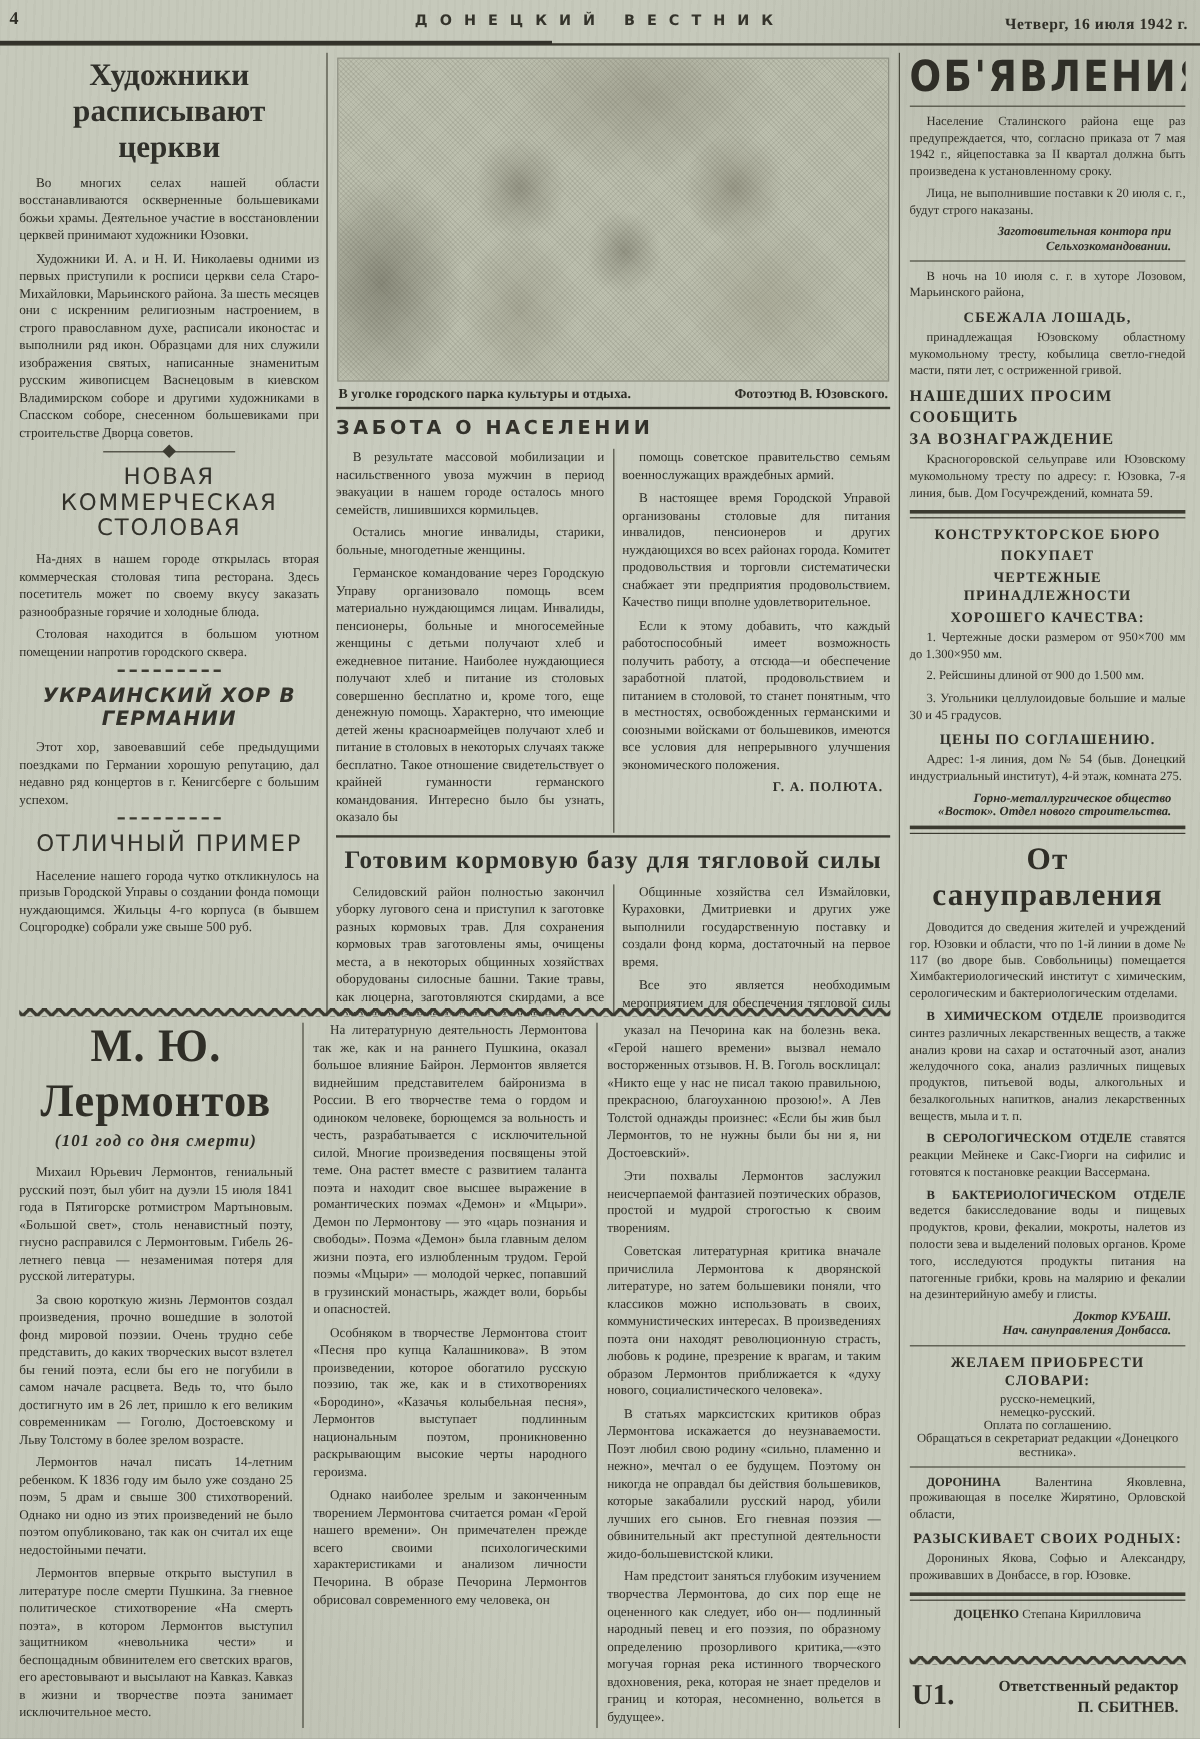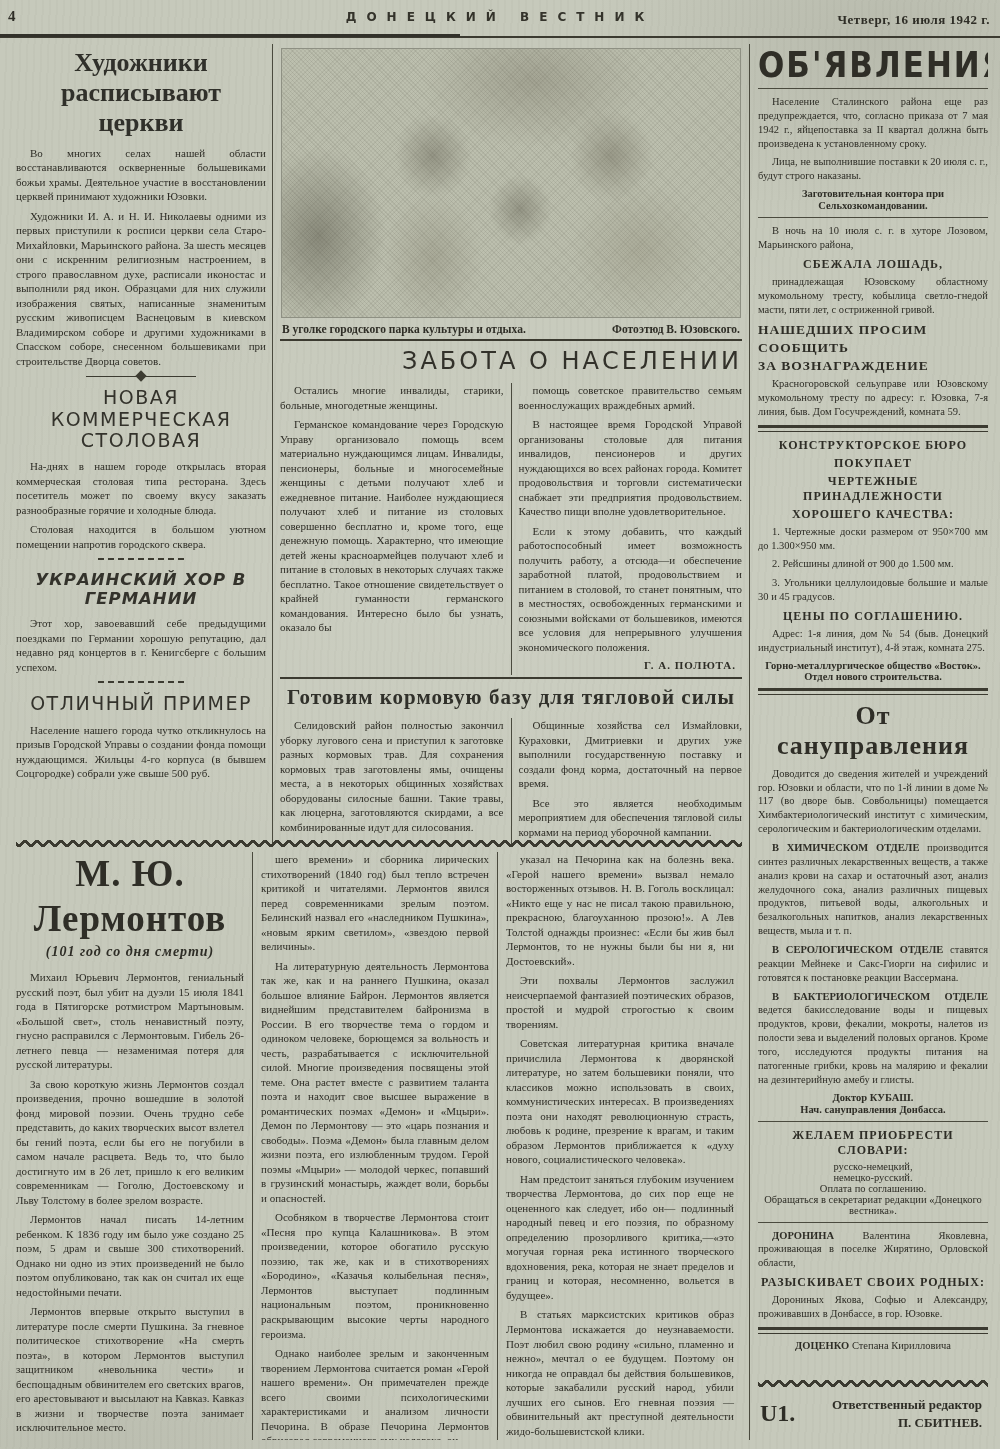--- a/index.html
+++ b/index.html
@@ -50,42 +50,42 @@
       radial-gradient(ellipse 45px 50px at 52% 60%, rgba(90,88,74,.40), transparent 70%),
       radial-gradient(ellipse 60px 65px at 72% 40%, rgba(100,96,80,.40), transparent 70%),
       radial-gradient(ellipse 90px 90px at 78% 75%, rgba(130,126,106,.30), transparent 75%),
       radial-gradient(ellipse 90px 120px at 8% 70%, rgba(75,73,60,.45), transparent 75%),
       radial-gradient(ellipse 150px 90px at 55% 12%, rgba(105,100,84,.30), transparent 75%),
       repeating-linear-gradient(45deg, rgba(70,68,56,.10) 0 1px, transparent 1px 3px),
       repeating-linear-gradient(-45deg, rgba(70,68,56,.08) 0 1px, transparent 1px 3px),
       #bcbfae;}
   .caption{display:flex;justify-content:space-between;margin:5px 2px 4px;font-weight:bold;font-size:11.5px;}
   .center-rule{border-top:2px solid #3b3a30;margin:2px 0 6px;}
-  .tz{margin:4px 0 8px;font-family:"DejaVu Sans",sans-serif;font-weight:normal;font-size:24px;text-align:right;
+  .tz{margin:4px 0 8px;font-family:"DejaVu Sans",sans-serif;font-weight:bold;font-size:16px;text-align:left;
     letter-spacing:3px;color:#32312a;}
   .tf{margin:6px 0 8px;font-size:21px;font-weight:bold;text-align:center;letter-spacing:1px;color:#30302a;}
   .twocol{display:flex;}
   .twocol .c{width:50%;padding:0 7px 0 0;}
   .twocol .c + .c{border-left:1px solid #4a4a3e;padding:0 0 0 7px;}
   
   .lerm{position:absolute;left:16px;top:852px;width:726px;height:588px;display:flex;overflow:hidden;font-size:11px;}
   .lcol{width:33.33%;padding:0 8px 0 0;overflow:hidden;}
   .lcol + .lcol{border-left:1px solid #4a4a3e;padding:0 8px;}
   .lerm h1{margin:0 0 6px;font-size:37px;text-align:center;font-weight:bold;letter-spacing:1px;color:#2f2e27;
     transform:scaleY(1.05);}
   .lerm .sub{font-weight:bold;font-style:italic;font-size:14px;text-align:center;margin:0 0 10px;letter-spacing:1px;}
   
   .rightcol{position:absolute;left:758px;top:44px;width:230px;height:1334px;overflow:hidden;font-size:10.5px;}
   .tads{margin:2px 0 4px;font-family:"DejaVu Sans",sans-serif;font-weight:bold;font-size:31px;text-align:center;
     letter-spacing:2px;transform:scaleY(1.15);color:#2f2e27;}
   .tsan{margin:6px 0 6px;font-size:26px;font-weight:bold;text-align:center;letter-spacing:1px;color:#2f2e27;}
   .ctr{text-align:center;}
   .adh{font-weight:bold;text-align:center;font-size:12px;letter-spacing:1px;margin:3px 0;}
   .adh-lg{font-weight:bold;font-size:13.5px;letter-spacing:1px;margin:3px 0;line-height:1.3;}
-  .rsig{text-align:center;font-weight:bold;margin:1px 0;}
+  .rsig{text-align:right;font-weight:bold;margin:1px 12px;font-style:italic;}
   .rule-sp{margin:6px 0;}
   
   .footwavy{position:absolute;left:758px;top:1380px;width:230px;}
   .footer{position:absolute;left:758px;top:1396px;width:230px;display:flex;align-items:flex-start;}
   .pmark{font-weight:bold;font-size:24px;margin:4px 18px 0 2px;}
   .edblock{flex:1;text-align:right;font-weight:bold;font-size:13px;line-height:1.4;padding-right:6px;}
 </style>
 </head>
 <body>
 
@@ -129,20 +129,21 @@
     <div class="photo"></div>
     <div class="caption">
       <span>В уголке городского парка культуры и отдыха.</span>
       <span>Фотоэтюд В. Юзовского.</span>
     </div>
     <div class="center-rule"></div>
 
     <h2 class="tz">ЗАБОТА О НАСЕЛЕНИИ</h2>
     <div class="twocol">
       <div class="c">
+        <p class="bp">В результате массовой мобилизации и насильственного увоза мужчин в период эвакуации в нашем городе осталось много семейств, лишившихся кормильцев.</p>
         <p class="bp">Остались многие инвалиды, старики, больные, многодетные женщины.</p>
         <p class="bp">Германское командование через Городскую Управу организовало помощь всем материально нуждающимся лицам. Инвалиды, пенсионеры, больные и многосемейные женщины с детьми получают хлеб и ежедневное питание. Наиболее нуждающиеся получают хлеб и питание из столовых совершенно бесплатно и, кроме того, еще денежную помощь. Характерно, что имеющие детей жены красноармейцев получают хлеб и питание в столовых в некоторых случаях также бесплатно. Такое отношение свидетельствует о крайней гуманности германского командования. Интересно было бы узнать, оказало бы</p>
       </div>
       <div class="c">
         <p class="bp">помощь советское правительство семьям военнослужащих враждебных армий.</p>
         <p class="bp">В настоящее время Городской Управой организованы столовые для питания инвалидов, пенсионеров и других нуждающихся во всех районах города. Комитет продовольствия и торговли систематически снабжает эти предприятия продовольствием. Качество пищи вполне удовлетворительное.</p>
         <p class="bp">Если к этому добавить, что каждый работоспособный имеет возможность получить работу, а отсюда—и обеспечение заработной платой, продовольствием и питанием в столовой, то станет понятным, что в местностях, освобожденных германскими и союзными войсками от большевиков, имеются все условия для непрерывного улучшения экономического положения.</p>
         <div class="sig">Г. А. ПОЛЮТА.</div>
       </div>
     </div>
@@ -167,31 +168,30 @@
     <div class="lcol">
       <h1>М. Ю. Лермонтов</h1>
       <div class="sub">(101 год со дня смерти)</div>
       <p class="bp">Михаил Юрьевич Лермонтов, гениальный русский поэт, был убит на дуэли 15 июля 1841 года в Пятигорске ротмистром Мартыновым. «Большой свет», столь ненавистный поэту, гнусно расправился с Лермонтовым. Гибель 26-летнего певца — незаменимая потеря для русской литературы.</p>
       <p class="bp">За свою короткую жизнь Лермонтов создал произведения, прочно вошедшие в золотой фонд мировой поэзии. Очень трудно себе представить, до каких творческих высот взлетел бы гений поэта, если бы его не погубили в самом начале расцвета. Ведь то, что было достигнуто им в 26 лет, пришло к его великим современникам — Гоголю, Достоевскому и Льву Толстому в более зрелом возрасте.</p>
       <p class="bp">Лермонтов начал писать 14-летним ребенком. К 1836 году им было уже создано 25 поэм, 5 драм и свыше 300 стихотворений. Однако ни одно из этих произведений не было поэтом опубликовано, так как он считал их еще недостойными печати.</p>
       <p class="bp">Лермонтов впервые открыто выступил в литературе после смерти Пушкина. За гневное политическое стихотворение «На смерть поэта», в котором Лермонтов выступил защитником «невольника чести» и беспощадным обвинителем его светских врагов, его арестовывают и высылают на Кавказ. Кавказ в жизни и творчестве поэта занимает исключительное место.</p>
       <p class="bp">Выход в свет «Песни про купца Калашникова» (1838 год), романа «Герой на-</p>
     </div>
     <div class="lcol">
-      <p class="bp">шего времени» и сборника лирических стихотворений (1840 год) был тепло встречен критикой и читателями. Лермонтов явился перед современниками зрелым поэтом. Белинский назвал его «наследником Пушкина», «новым ярким светилом», «звездою первой величины».</p>
       <p class="bp">На литературную деятельность Лермонтова так же, как и на раннего Пушкина, оказал большое влияние Байрон. Лермонтов является виднейшим представителем байронизма в России. В его творчестве тема о гордом и одиноком человеке, борющемся за вольность и честь, разрабатывается с исключительной силой. Многие произведения посвящены этой теме. Она растет вместе с развитием таланта поэта и находит свое высшее выражение в романтических поэмах «Демон» и «Мцыри». Демон по Лермонтову — это «царь познания и свободы». Поэма «Демон» была главным делом жизни поэта, его излюбленным трудом. Герой поэмы «Мцыри» — молодой черкес, попавший в грузинский монастырь, жаждет воли, борьбы и опасностей.</p>
       <p class="bp">Особняком в творчестве Лермонтова стоит «Песня про купца Калашникова». В этом произведении, которое обогатило русскую поэзию, так же, как и в стихотворениях «Бородино», «Казачья колыбельная песня», Лермонтов выступает подлинным национальным поэтом, проникновенно раскрывающим высокие черты народного героизма.</p>
       <p class="bp">Однако наиболее зрелым и законченным творением Лермонтова считается роман «Герой нашего времени». Он примечателен прежде всего своими психологическими характеристиками и анализом личности Печорина. В образе Печорина Лермонтов обрисовал современного ему человека, он</p>
     </div>
     <div class="lcol">
       <p class="bp">указал на Печорина как на болезнь века. «Герой нашего времени» вызвал немало восторженных отзывов. Н. В. Гоголь восклицал: «Никто еще у нас не писал такою правильною, прекрасною, благоуханною прозою!». А Лев Толстой однажды произнес: «Если бы жив был Лермонтов, то не нужны были бы ни я, ни Достоевский».</p>
       <p class="bp">Эти похвалы Лермонтов заслужил неисчерпаемой фантазией поэтических образов, простой и мудрой строгостью к своим творениям.</p>
       <p class="bp">Советская литературная критика вначале причислила Лермонтова к дворянской литературе, но затем большевики поняли, что классиков можно использовать в своих, коммунистических интересах. В произведениях поэта они находят революционную страсть, любовь к родине, презрение к врагам, и таким образом Лермонтов приближается к «духу нового, социалистического человека».</p>
+      <p class="bp">В статьях марксистских критиков образ Лермонтова искажается до неузнаваемости. Поэт любил свою родину «сильно, пламенно и нежно», мечтал о ее будущем. Поэтому он никогда не оправдал бы действия большевиков, которые закабалили русский народ, убили лучших его сынов. Его гневная поэзия — обвинительный акт преступной деятельности жидо-большевистской клики.</p>
       <p class="bp">Нам предстоит заняться глубоким изучением творчества Лермонтова, до сих пор еще не оцененного как следует, ибо он— подлинный народный певец и его поэзия, по образному определению прозорливого критика,—«это могучая горная река истинного творческого вдохновения, река, которая не знает пределов и границ и которая, несомненно, вольется в будущее».</p>
-      <p class="bp">В статьях марксистских критиков образ Лермонтова искажается до неузнаваемости. Поэт любил свою родину «сильно, пламенно и нежно», мечтал о ее будущем. Поэтому он никогда не оправдал бы действия большевиков, которые закабалили русский народ, убили лучших его сынов. Его гневная поэзия — обвинительный акт преступной деятельности жидо-большевистской клики.</p>
 
     </div>
   </section>
 
   <section class="rightcol">
     <h1 class="tads">ОБ'ЯВЛЕНИЯ</h1>
     <div class="thin-rule rule-sp"></div>
 
     <p class="bp">Население Сталинского района еще раз предупреждается, что, согласно приказа от 7 мая 1942 г., яйцепоставка за II квартал должна быть произведена к установленному сроку.</p>
     <p class="bp">Лица, не выполнившие поставки к 20 июля с. г., будут строго наказаны.</p>

